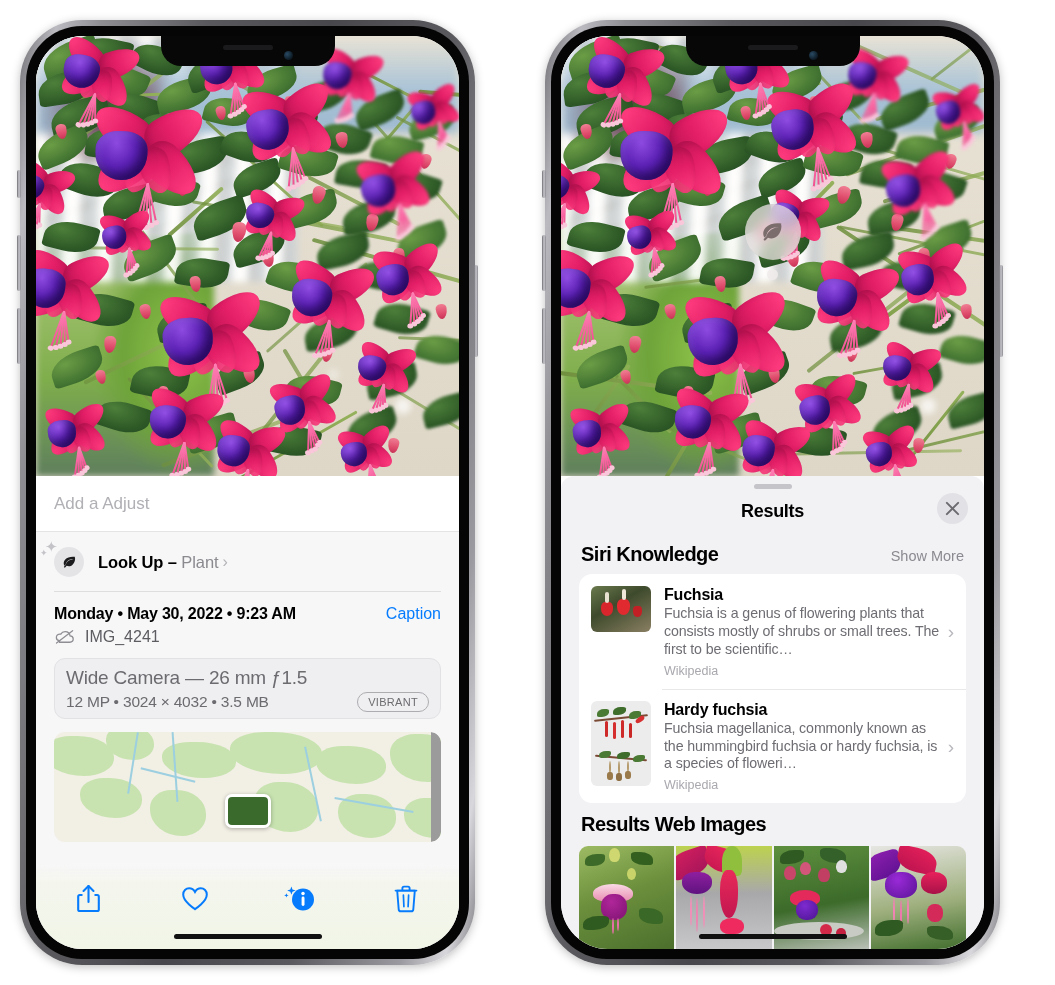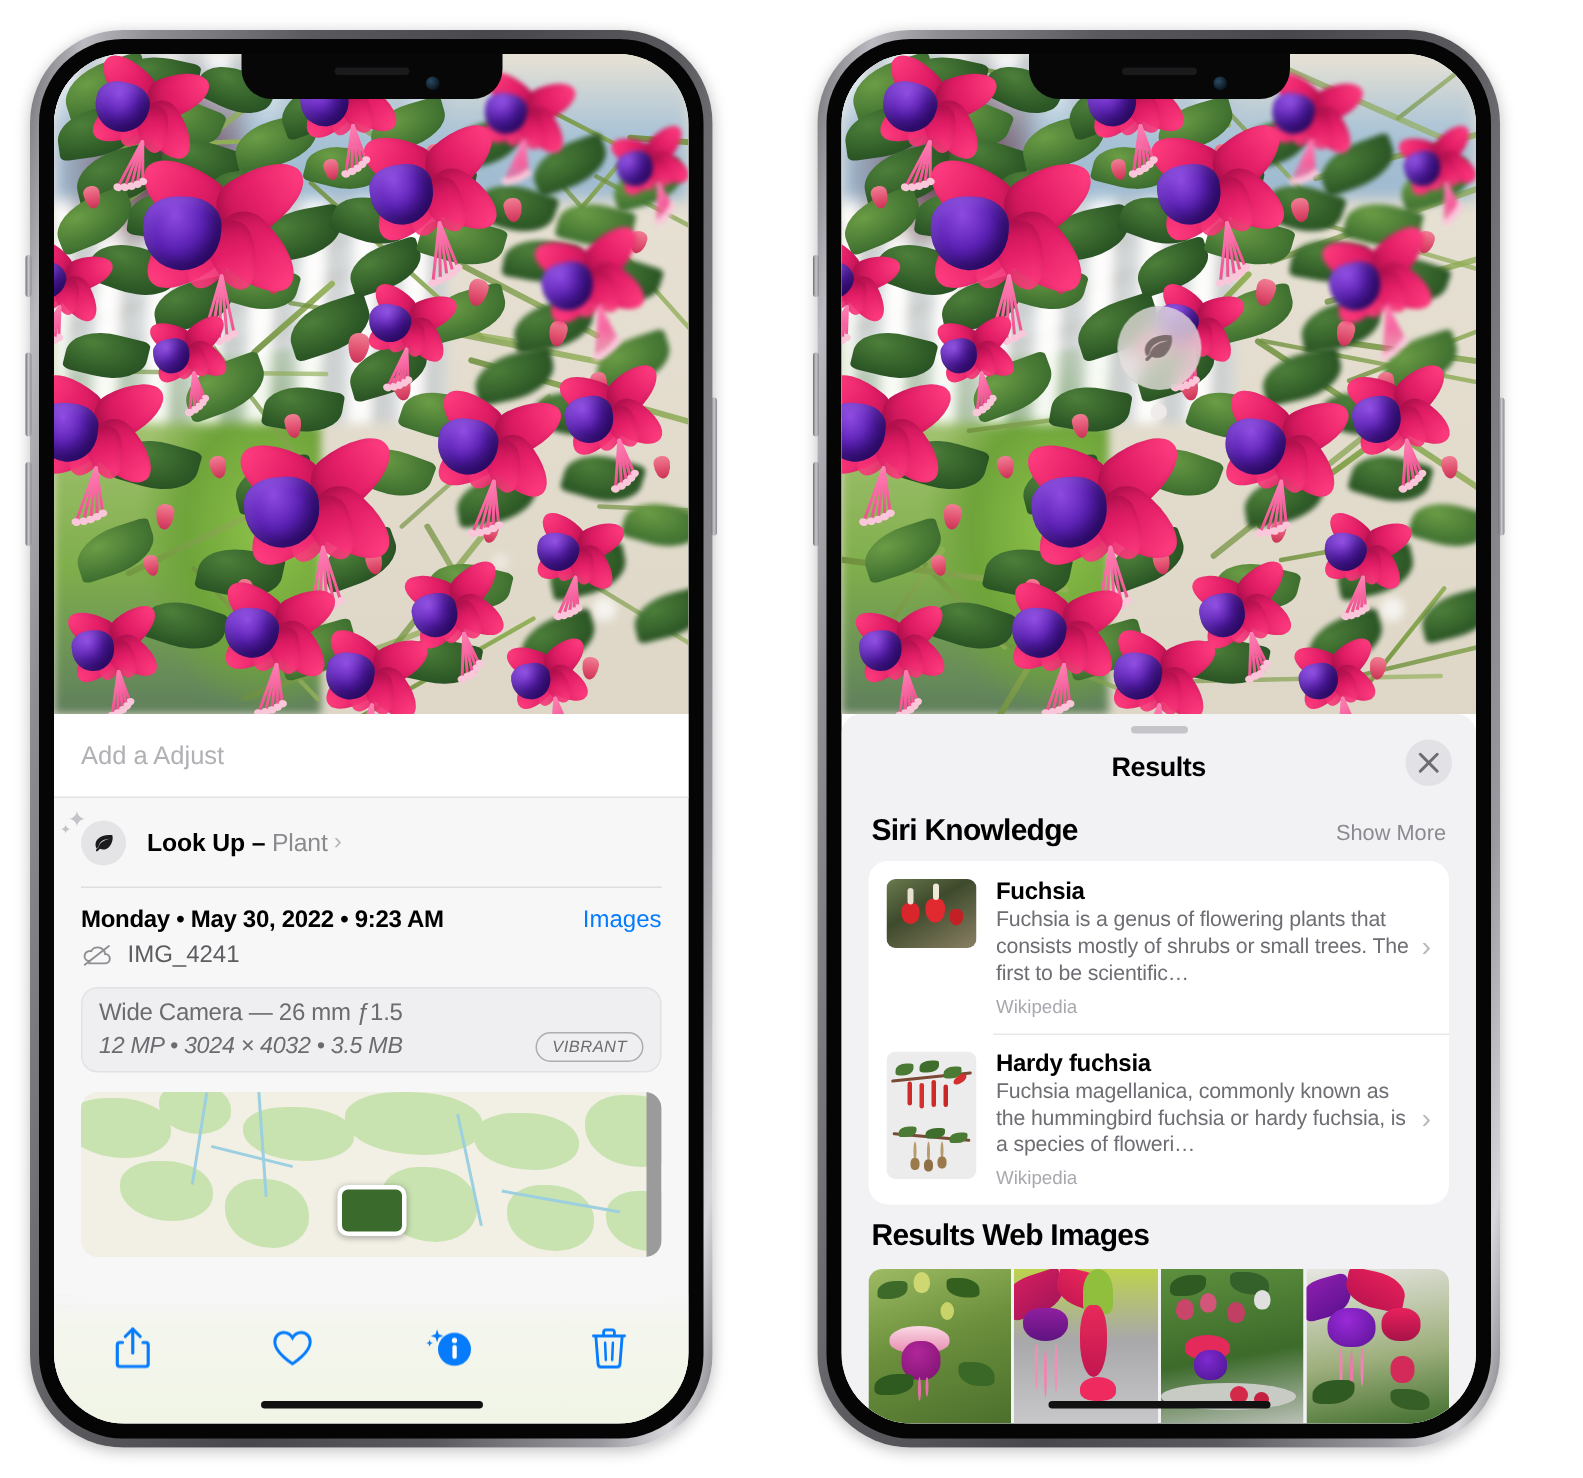--- a/index.html
+++ b/index.html
@@ -207,22 +207,22 @@
     display:flex; align-items:center; justify-content:space-between;
   }
   .exif-device { font-size:15.5px; font-weight:bold; color:#111; letter-spacing:-.2px; }
   .exif-head-right { display:flex; align-items:center; gap:8px; }
   .pill-jpeg {
     background:#a9a9ae; color:#fff; font-size:11px; font-weight:bold;
     padding: 2.5px 6px; border-radius: 4px; letter-spacing:.2px;
   }
   .aperture-ico { width:21px; height:21px; }
   .exif-body { padding: 8px 11px 6px 11px; }
-  .exif-line1 { font-size:16px; color:#6b6b70; letter-spacing:-.2px; }
-  .exif-line2row { display:flex; align-items:center; justify-content:space-between; margin-top:3px;font-style:italic; }
+  .exif-line1 { font-size:19px; color:#6b6b70; letter-spacing:-.2px; }
+  .exif-line2row { display:flex; align-items:center; justify-content:space-between; margin-top:3px; }
   .exif-line2 { font-size:15.5px; color:#6b6b70; letter-spacing:-.2px; }
   .pill-vibrant {
     border:1px solid #acacb1; color:#6b6b70; font-size:11px;
     padding: 3px 10px; border-radius: 10px; letter-spacing:.3px;
   }
   .exif-foot {
     display:flex; align-items:center; border-top:1px solid #dedee1;
     padding: 6px 4px 7px 4px;
   }
   .exif-stat { flex:1; text-align:center; font-size:13.5px; color:#77777c; position:relative; }
@@ -760,21 +760,21 @@
               </svg>
             </span>
             <span class="lookup-text">
               <span>Look Up</span><span>&nbsp;</span><span>–</span><span>&nbsp;</span><span class="dim">Plant</span>
             </span>
             <span class="chev-g">›</span>
           </div>
 
           <div class="date-row">
             <span class="date-txt">Monday • May 30, 2022 • 9:23 AM</span>
-            <span class="adjust-btn">Images</span>
+            <span class="adjust-btn">Caption</span>
           </div>
 
           <div class="file-row">
             <svg width="22" height="16" viewBox="0 0 26 18">
               <path fill="none" stroke="#8e8e93" stroke-width="1.5" d="M6.5 15.2h12.2c2.3 0 4-1.6 4-3.7 0-2-1.6-3.6-3.7-3.7-.3-3-2.8-5.2-5.9-5.2-2.2 0-4.1 1.2-5.1 3-.3-.1-.7-.1-1-.1-2.3 0-4.2 1.8-4.2 4 0 2.1 1.6 3.7 3.7 3.7z"></path>
               <line x1="3" y1="16.2" x2="22" y2="1.6" stroke="#8e8e93" stroke-width="1.5" stroke-linecap="round"></line>
             </svg>
             <span class="file-name">IMG_4241</span>
           </div>
 

